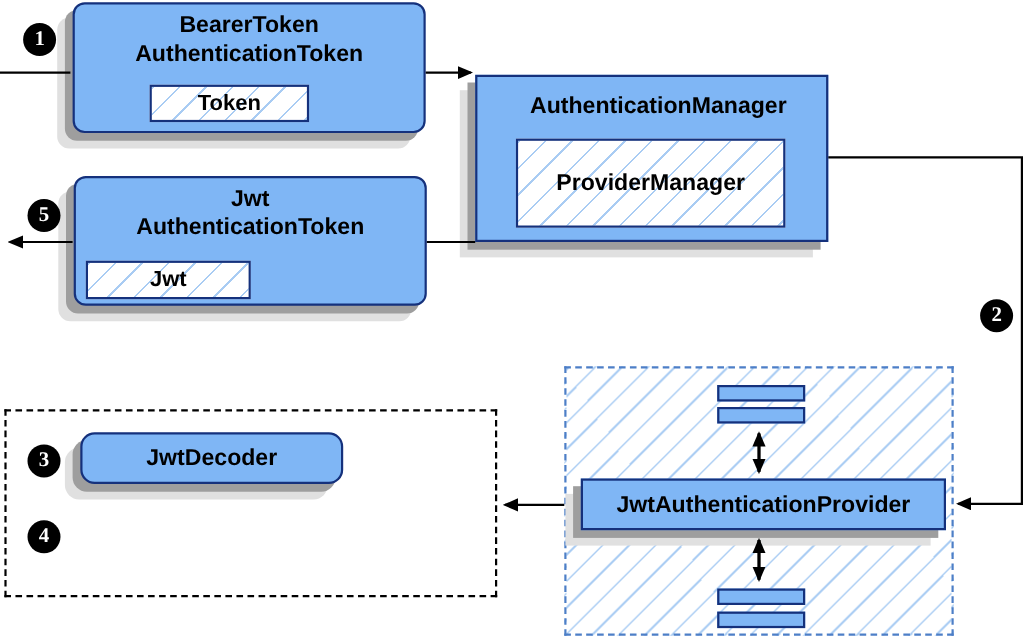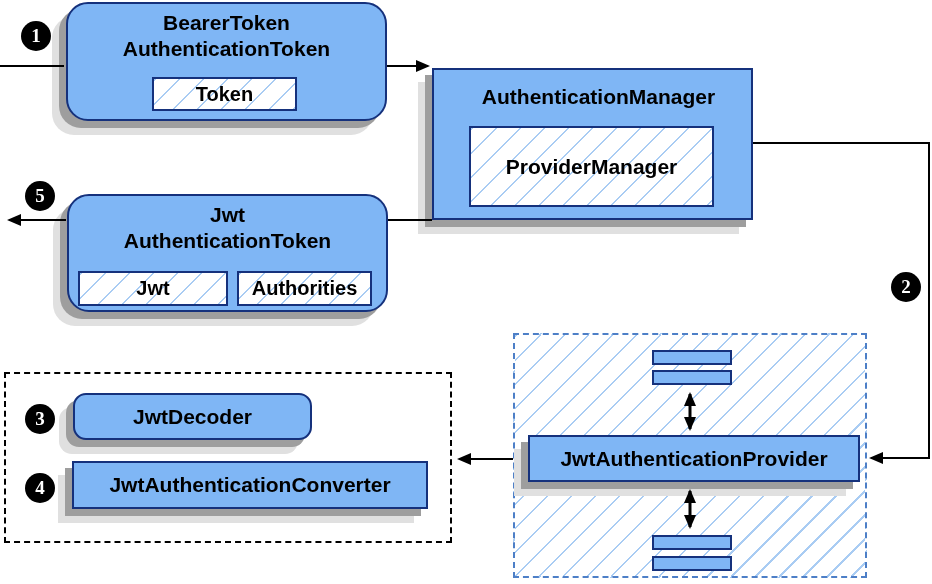--- a/index.html
+++ b/index.html
@@ -5,21 +5,21 @@
   html,body{margin:0;padding:0;background:#fff;}
   .canvas{
     position:relative;width:932px;height:584px;background:#ffffff;
     font-family:"Liberation Sans",sans-serif;font-weight:bold;color:#000;
     overflow:hidden;
   }
   .node{
     position:absolute;background:#7FB6F5;border:2px solid #15317C;
     box-sizing:border-box;text-align:center;
   }
-  .rounded{border-radius:22px;}
+  .rounded{border-radius:11px;}
   .shadow{box-shadow:-7px 7px 0 0 #9e9e9e,-14px 14px 0 0 #e0e0e0;}
   .hatch{
     background-color:#ffffff;
     background-image:repeating-linear-gradient(135deg,#a9ccf3 0,#a9ccf3 1.6px,transparent 1.6px,transparent 17px);
   }
   .field{
     position:absolute;border:2px solid #15317C;box-sizing:border-box;
     display:flex;align-items:center;justify-content:center;font-size:20px;
   }
   .node-title{font-size:21px;line-height:26px;padding-top:6px;}
@@ -47,47 +47,45 @@
   <div class="dashed-blue hatch" style="left:513px;top:333px;width:354px;height:245px;"></div>
 
   <div class="dashed-black" style="left:4px;top:372px;width:448px;height:171px;"></div>
 
 
   <div class="node rounded shadow" style="left:66px;top:2px;width:321px;height:119px;">
     <div class="node-title">
       <div>BearerToken</div>
       <div>AuthenticationToken</div>
     </div>
-    <div class="field hatch" style="left:84px;top:73px;width:145px;height:34px;">Token</div>
+    <div class="field hatch" style="left:68px;top:73px;width:145px;height:34px;">Token</div>
   </div>
 
-  <div class="node rounded shadow" style="left:67px;top:160px;width:321px;height:118px;margin-top:34px;">
+  <div class="node rounded shadow" style="left:67px;top:160px;width:321px;height:118px;">
     <div class="node-title">
       <div>Jwt</div>
       <div>AuthenticationToken</div>
     </div>
     <div class="field hatch" style="left:9px;top:75px;width:150px;height:35px;">Jwt</div>
-    <div class="field hatch" style="left:168px;top:75px;width:135px;height:35px;">Authorities</div>
   </div>
 
   <div class="node shadow" style="left:432px;top:68px;width:321px;height:152px;">
     <div class="mgr-title">AuthenticationManager</div>
     <div class="field hatch" style="left:35px;top:56px;width:245px;height:81px;font-size:21px;">ProviderManager</div>
   </div>
 
   <div class="bar" style="left:652px;top:350px;"></div>
   <div class="bar" style="left:652px;top:370px;"></div>
   <div class="bar" style="left:652px;top:535px;"></div>
   <div class="bar" style="left:652px;top:556px;"></div>
 
   <div class="node shadow flexc" style="left:528px;top:435px;width:332px;height:47px;">JwtAuthenticationProvider</div>
 
   <div class="node shadow flexc" style="left:73px;top:393px;width:239px;height:47px;border-radius:13px;">JwtDecoder</div>
 
-  <div class="node shadow flexc" style="left:72px;top:461px;width:356px;height:48px;">JwtAuthenticationConverter</div>
 
   <div class="badge" style="left:21px;top:21px;">1</div>
   <div class="badge" style="left:891px;top:272px;">2</div>
   <div class="badge" style="left:25px;top:404px;">3</div>
   <div class="badge" style="left:25px;top:473px;">4</div>
   <div class="badge" style="left:25px;top:181px;">5</div>
 
   <svg class="arrows" width="932" height="584" viewBox="0 0 932 584">
     <defs>
       <marker id="mA" markerUnits="userSpaceOnUse" markerWidth="14" markerHeight="12" refX="12" refY="6" orient="auto">

